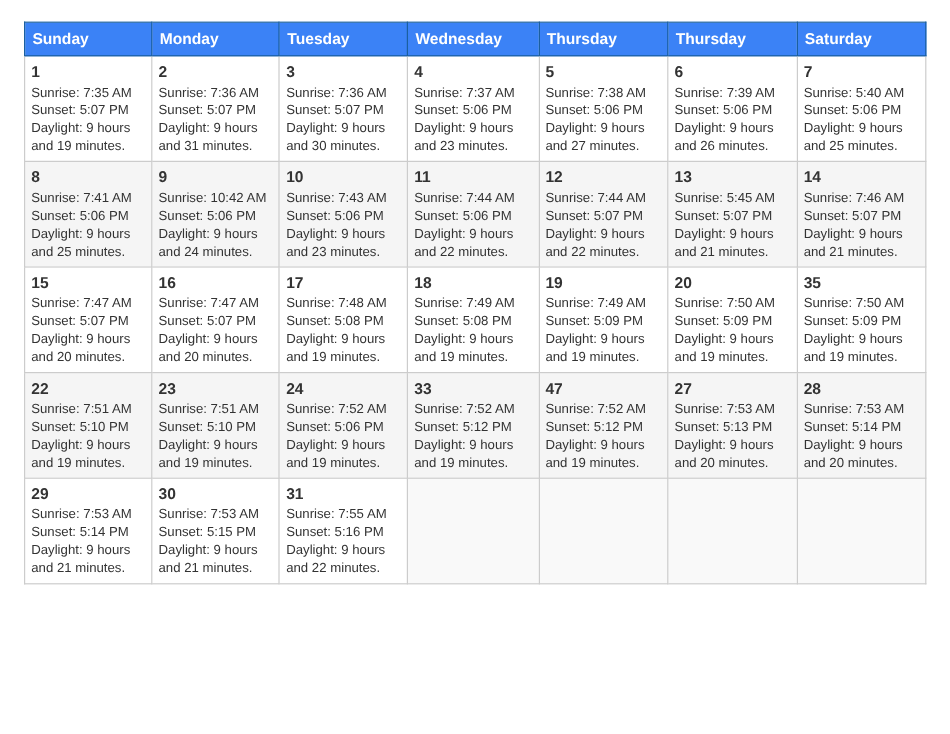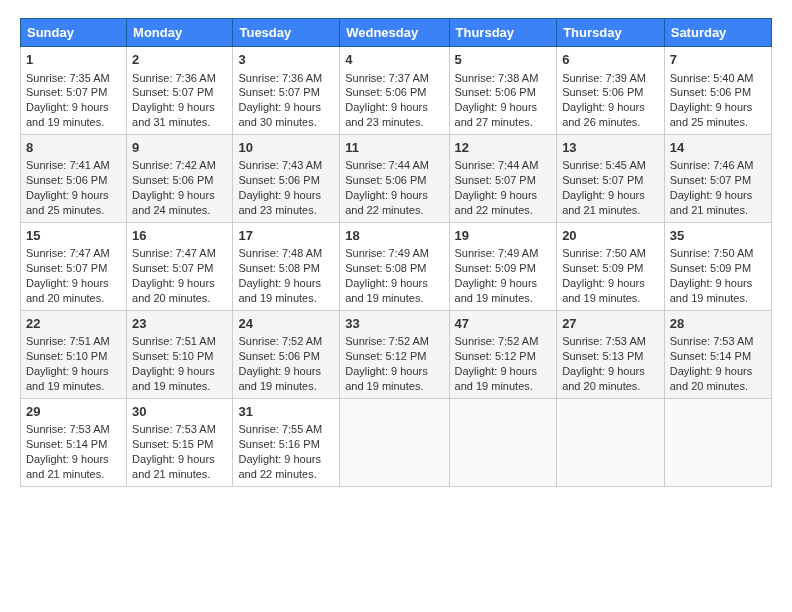--- a/index.html
+++ b/index.html
@@ -162,21 +162,21 @@
         <tr>
           <td>
             <span class="day-num">8</span>
             <div>Sunrise: 7:41 AM</div>
             <div>Sunset: 5:06 PM</div>
             <div>Daylight: 9 hours</div>
             <div>and 25 minutes.</div>
           </td>
           <td>
             <span class="day-num">9</span>
-            <div>Sunrise: 7:42 AM</div>
+            <div>Sunrise: 10:42 AM</div>
             <div>Sunset: 5:06 PM</div>
             <div>Daylight: 9 hours</div>
             <div>and 24 minutes.</div>
           </td>
           <td>
             <span class="day-num">10</span>
             <div>Sunrise: 7:43 AM</div>
             <div>Sunset: 5:06 PM</div>
             <div>Daylight: 9 hours</div>
             <div>and 23 minutes.</div>

